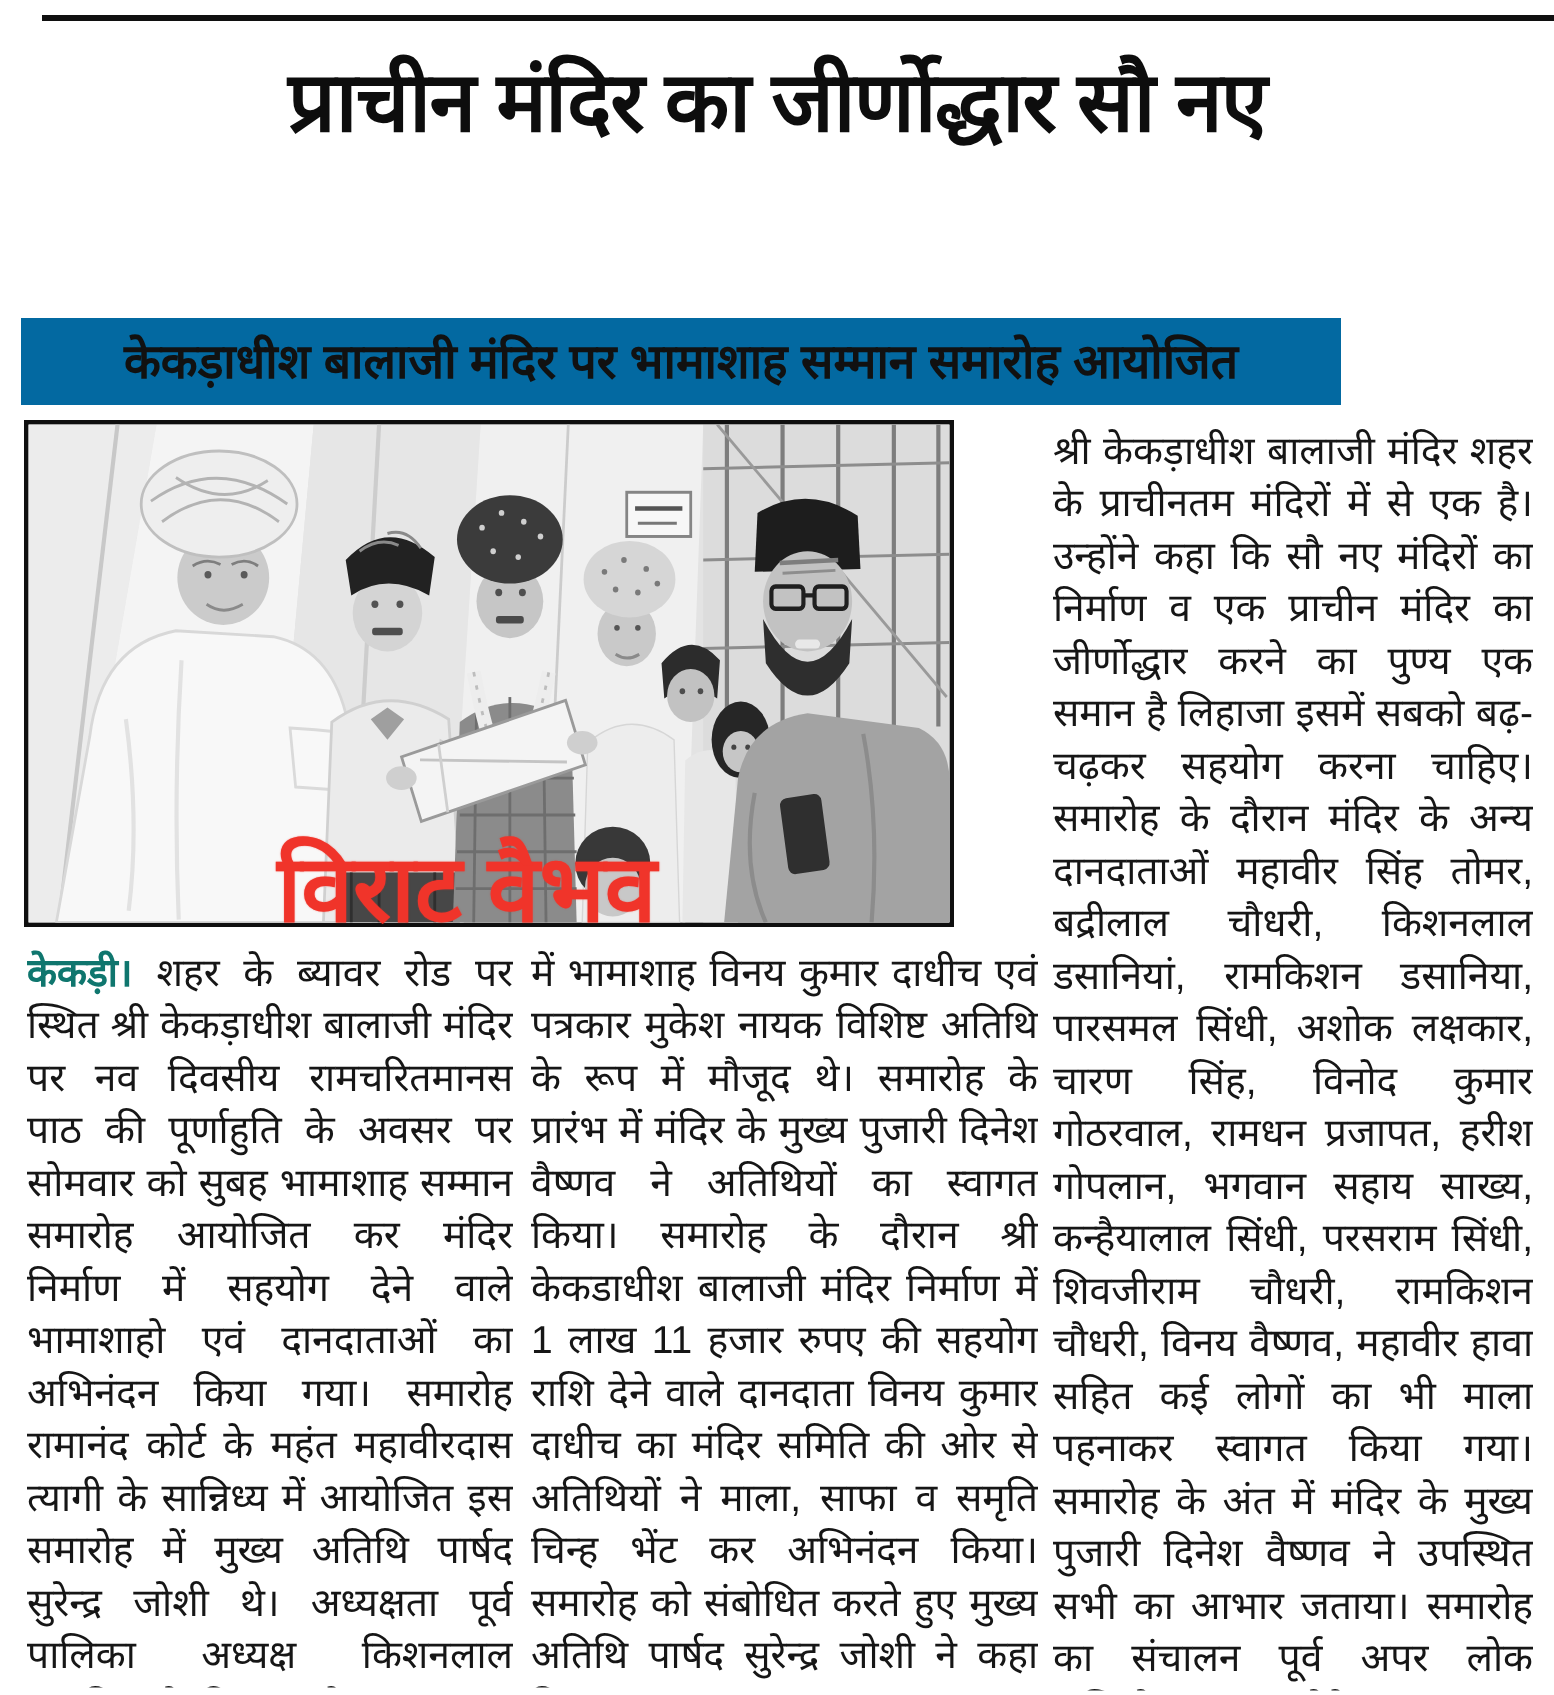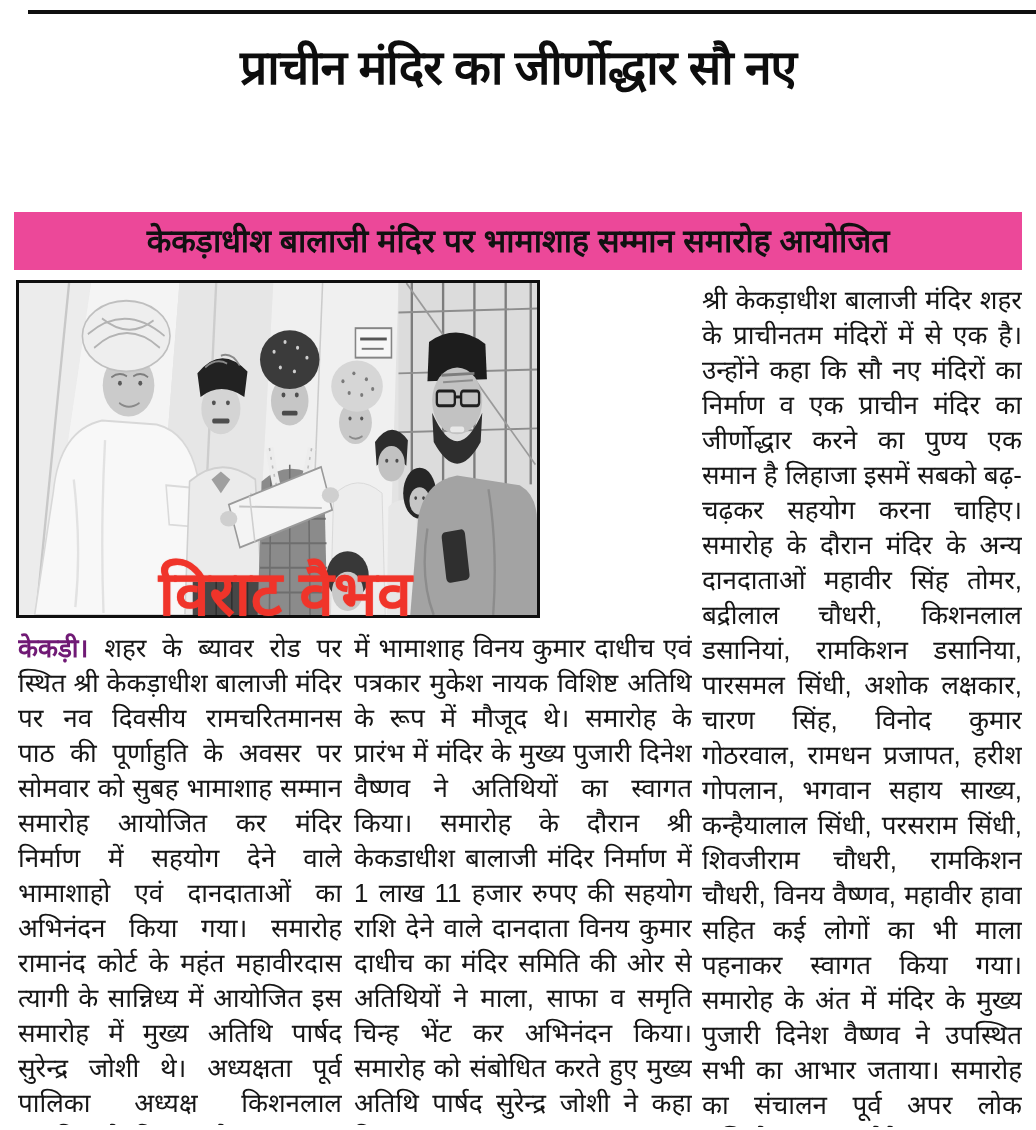--- a/index.html
+++ b/index.html
@@ -12,37 +12,37 @@
     overflow:hidden;
   }
   .top-rule{
     position:absolute;left:28px;right:0;top:10px;height:4px;
     background:#101010;
   }
   .headline{
     position:absolute;left:10px;right:10px;top:22px;
     text-align:center;
     font-weight:800;
-    font-size:48px;
+    font-size:56px;
     line-height:92px;
     letter-spacing:-1px;
     color:#0d0d0d;
     white-space:nowrap;
   }
   .subheadline{
-    position:absolute;left:14px;top:212px;width:1008px;height:58px;
-    background:#ec4899;
+    position:absolute;left:14px;top:212px;width:880px;height:58px;
+    background:#0369a1;
     text-align:center;
     font-weight:700;
     font-size:32px;
     line-height:58px;
     color:#111111;
   }
   .photo-frame{
-    position:absolute;left:16px;top:280px;width:524px;height:338px;
+    position:absolute;left:16px;top:280px;width:620px;height:338px;
     border:3px solid #0f0f0f;
     box-sizing:border-box;
     background:#dedede;
   }
   .photo-frame svg{display:block;width:100%;height:100%;}
   .watermark{
     position:absolute;left:27%;bottom:-10px;
     font-size:62px;
     font-weight:700;
     color:#f0342a;
@@ -50,21 +50,21 @@
     line-height:1;
     text-shadow:0 0 1px rgba(240,52,42,.6);
   }
   .col{
     position:absolute;
     font-size:26px;
     line-height:35px;
     text-align:justify;
     color:#161616;
   }
-  .col .dateline{font-weight:800;color:#701a75;}
+  .col .dateline{font-weight:800;color:#0f766e;}
   .col-left{left:18px;top:631px;width:324px;height:494px;overflow:hidden;}
   .col-mid{left:354px;top:631px;width:338px;height:494px;overflow:hidden;}
   .col-right{left:702px;top:283px;width:320px;height:844px;overflow:hidden;}
 </style>
 </head>
 <body>
 
 <div id="page">
 
   <div class="top-rule"></div>

